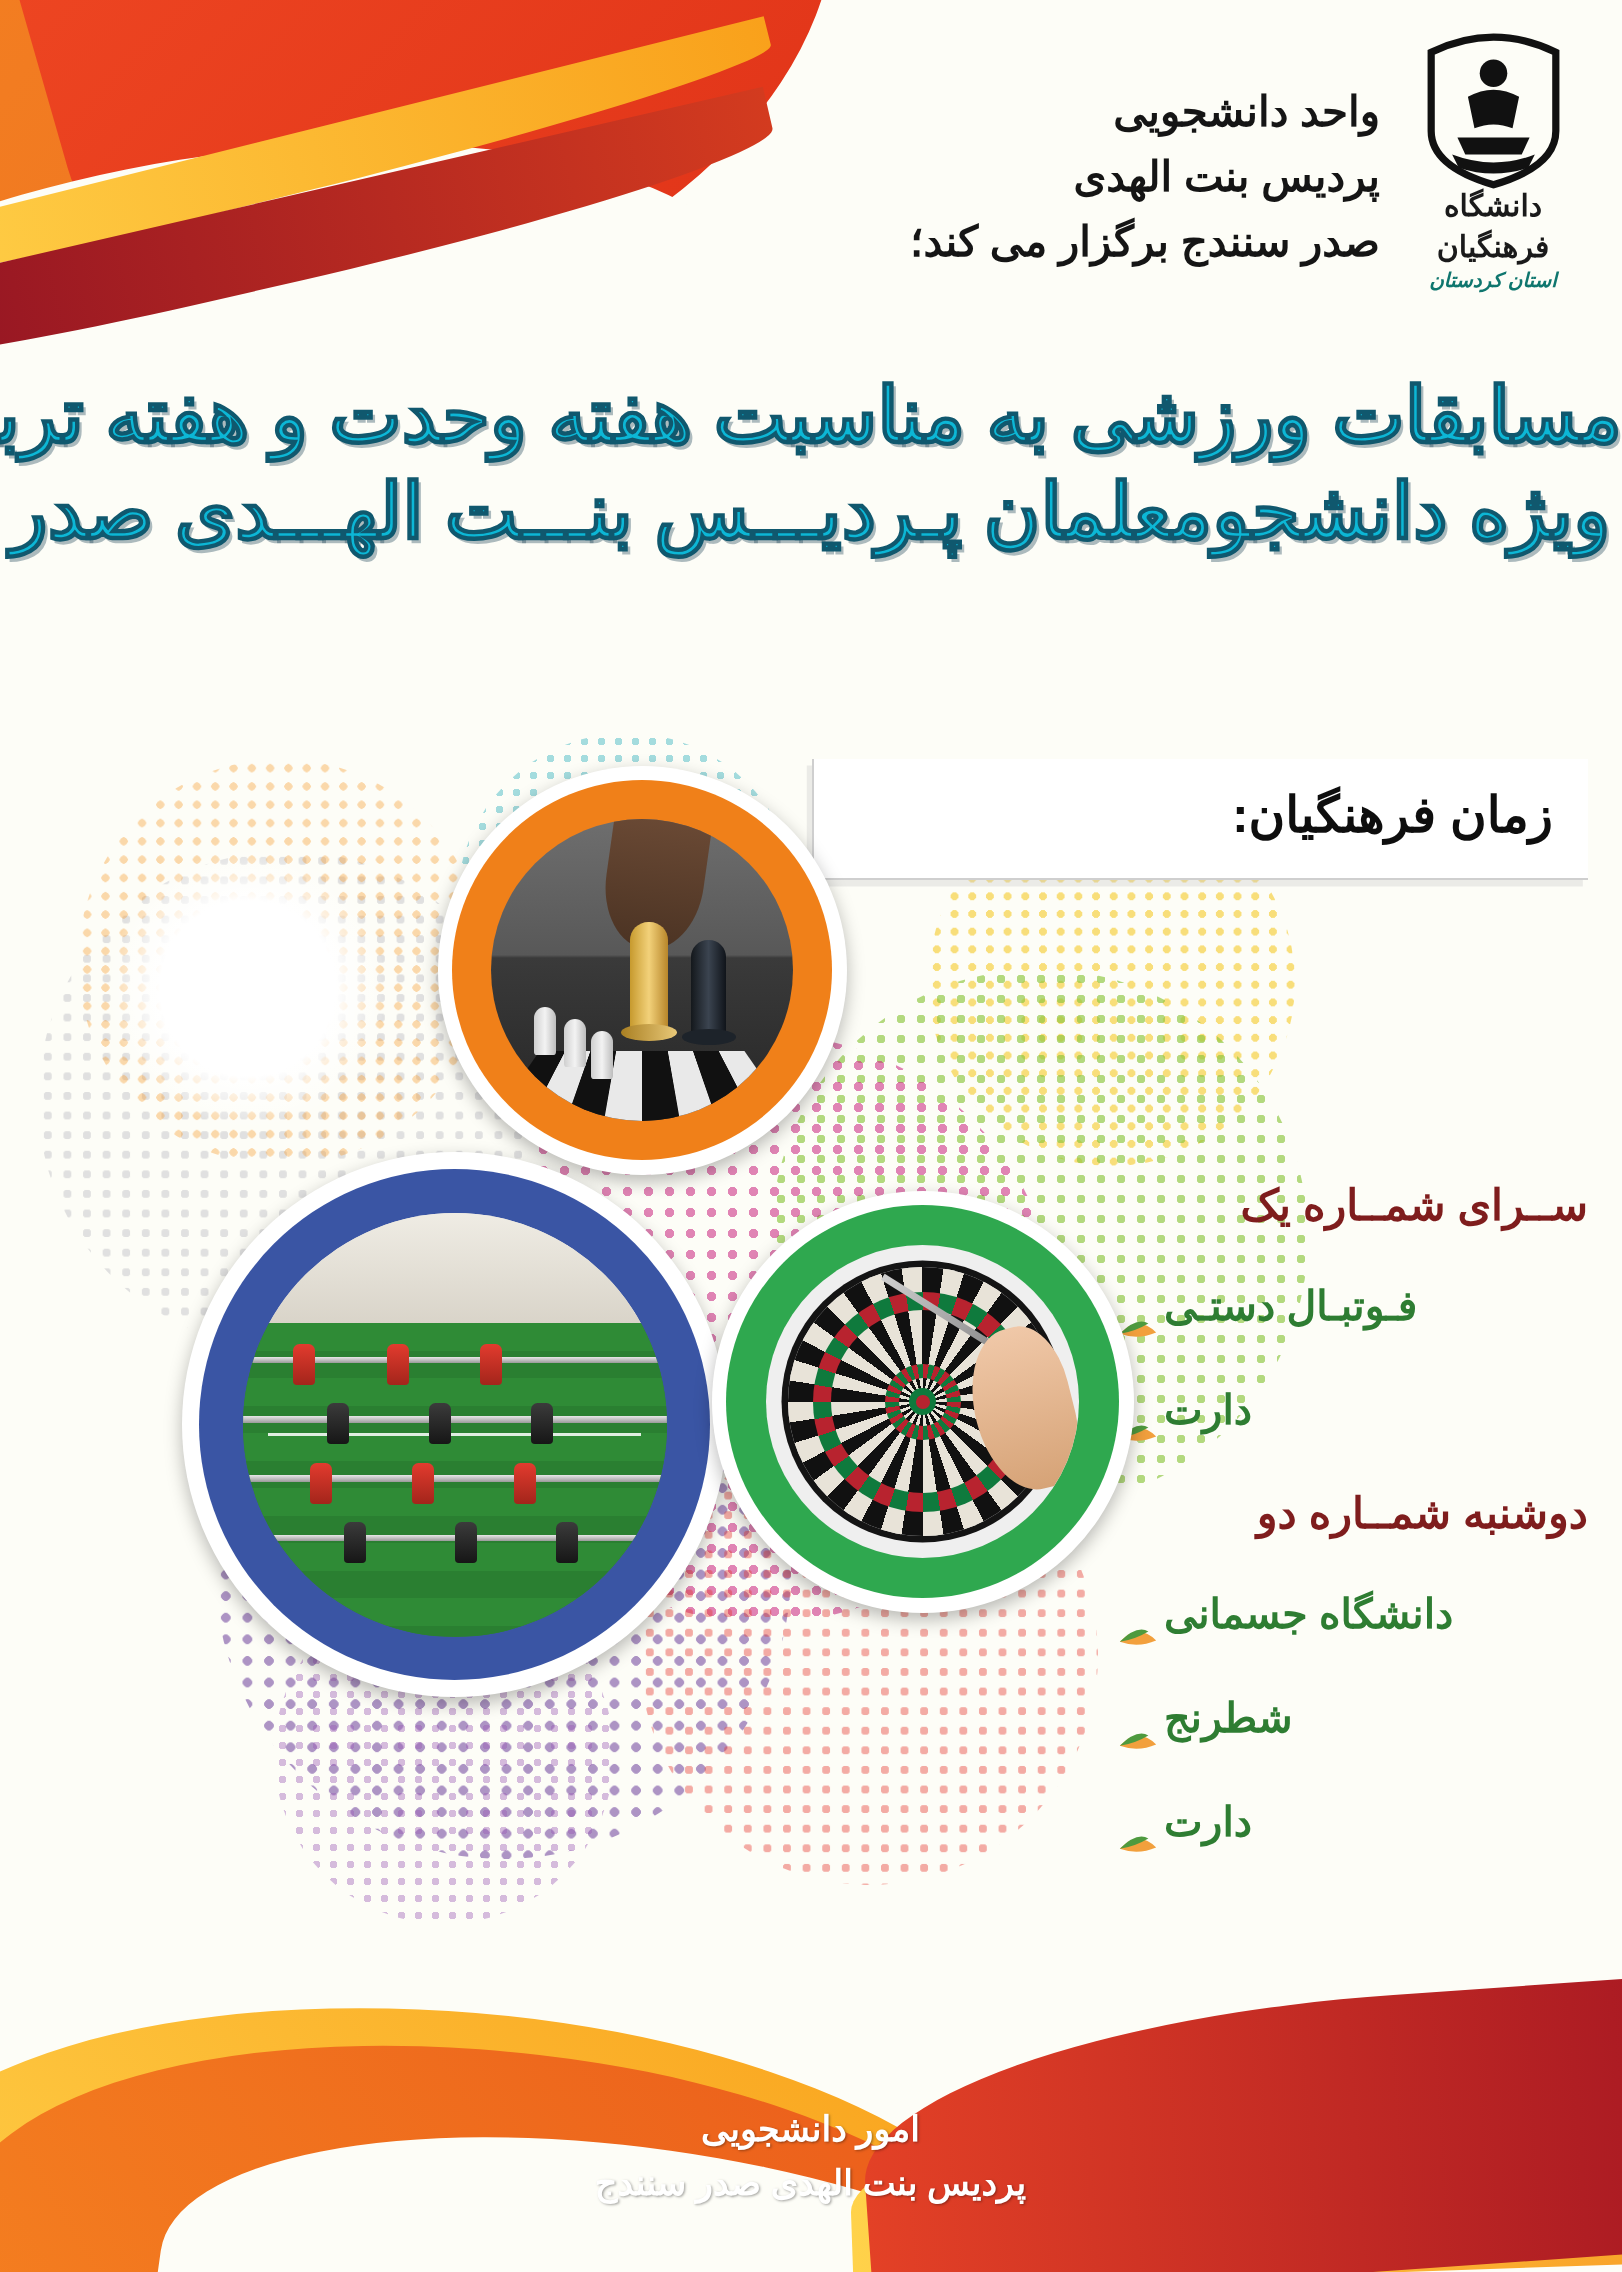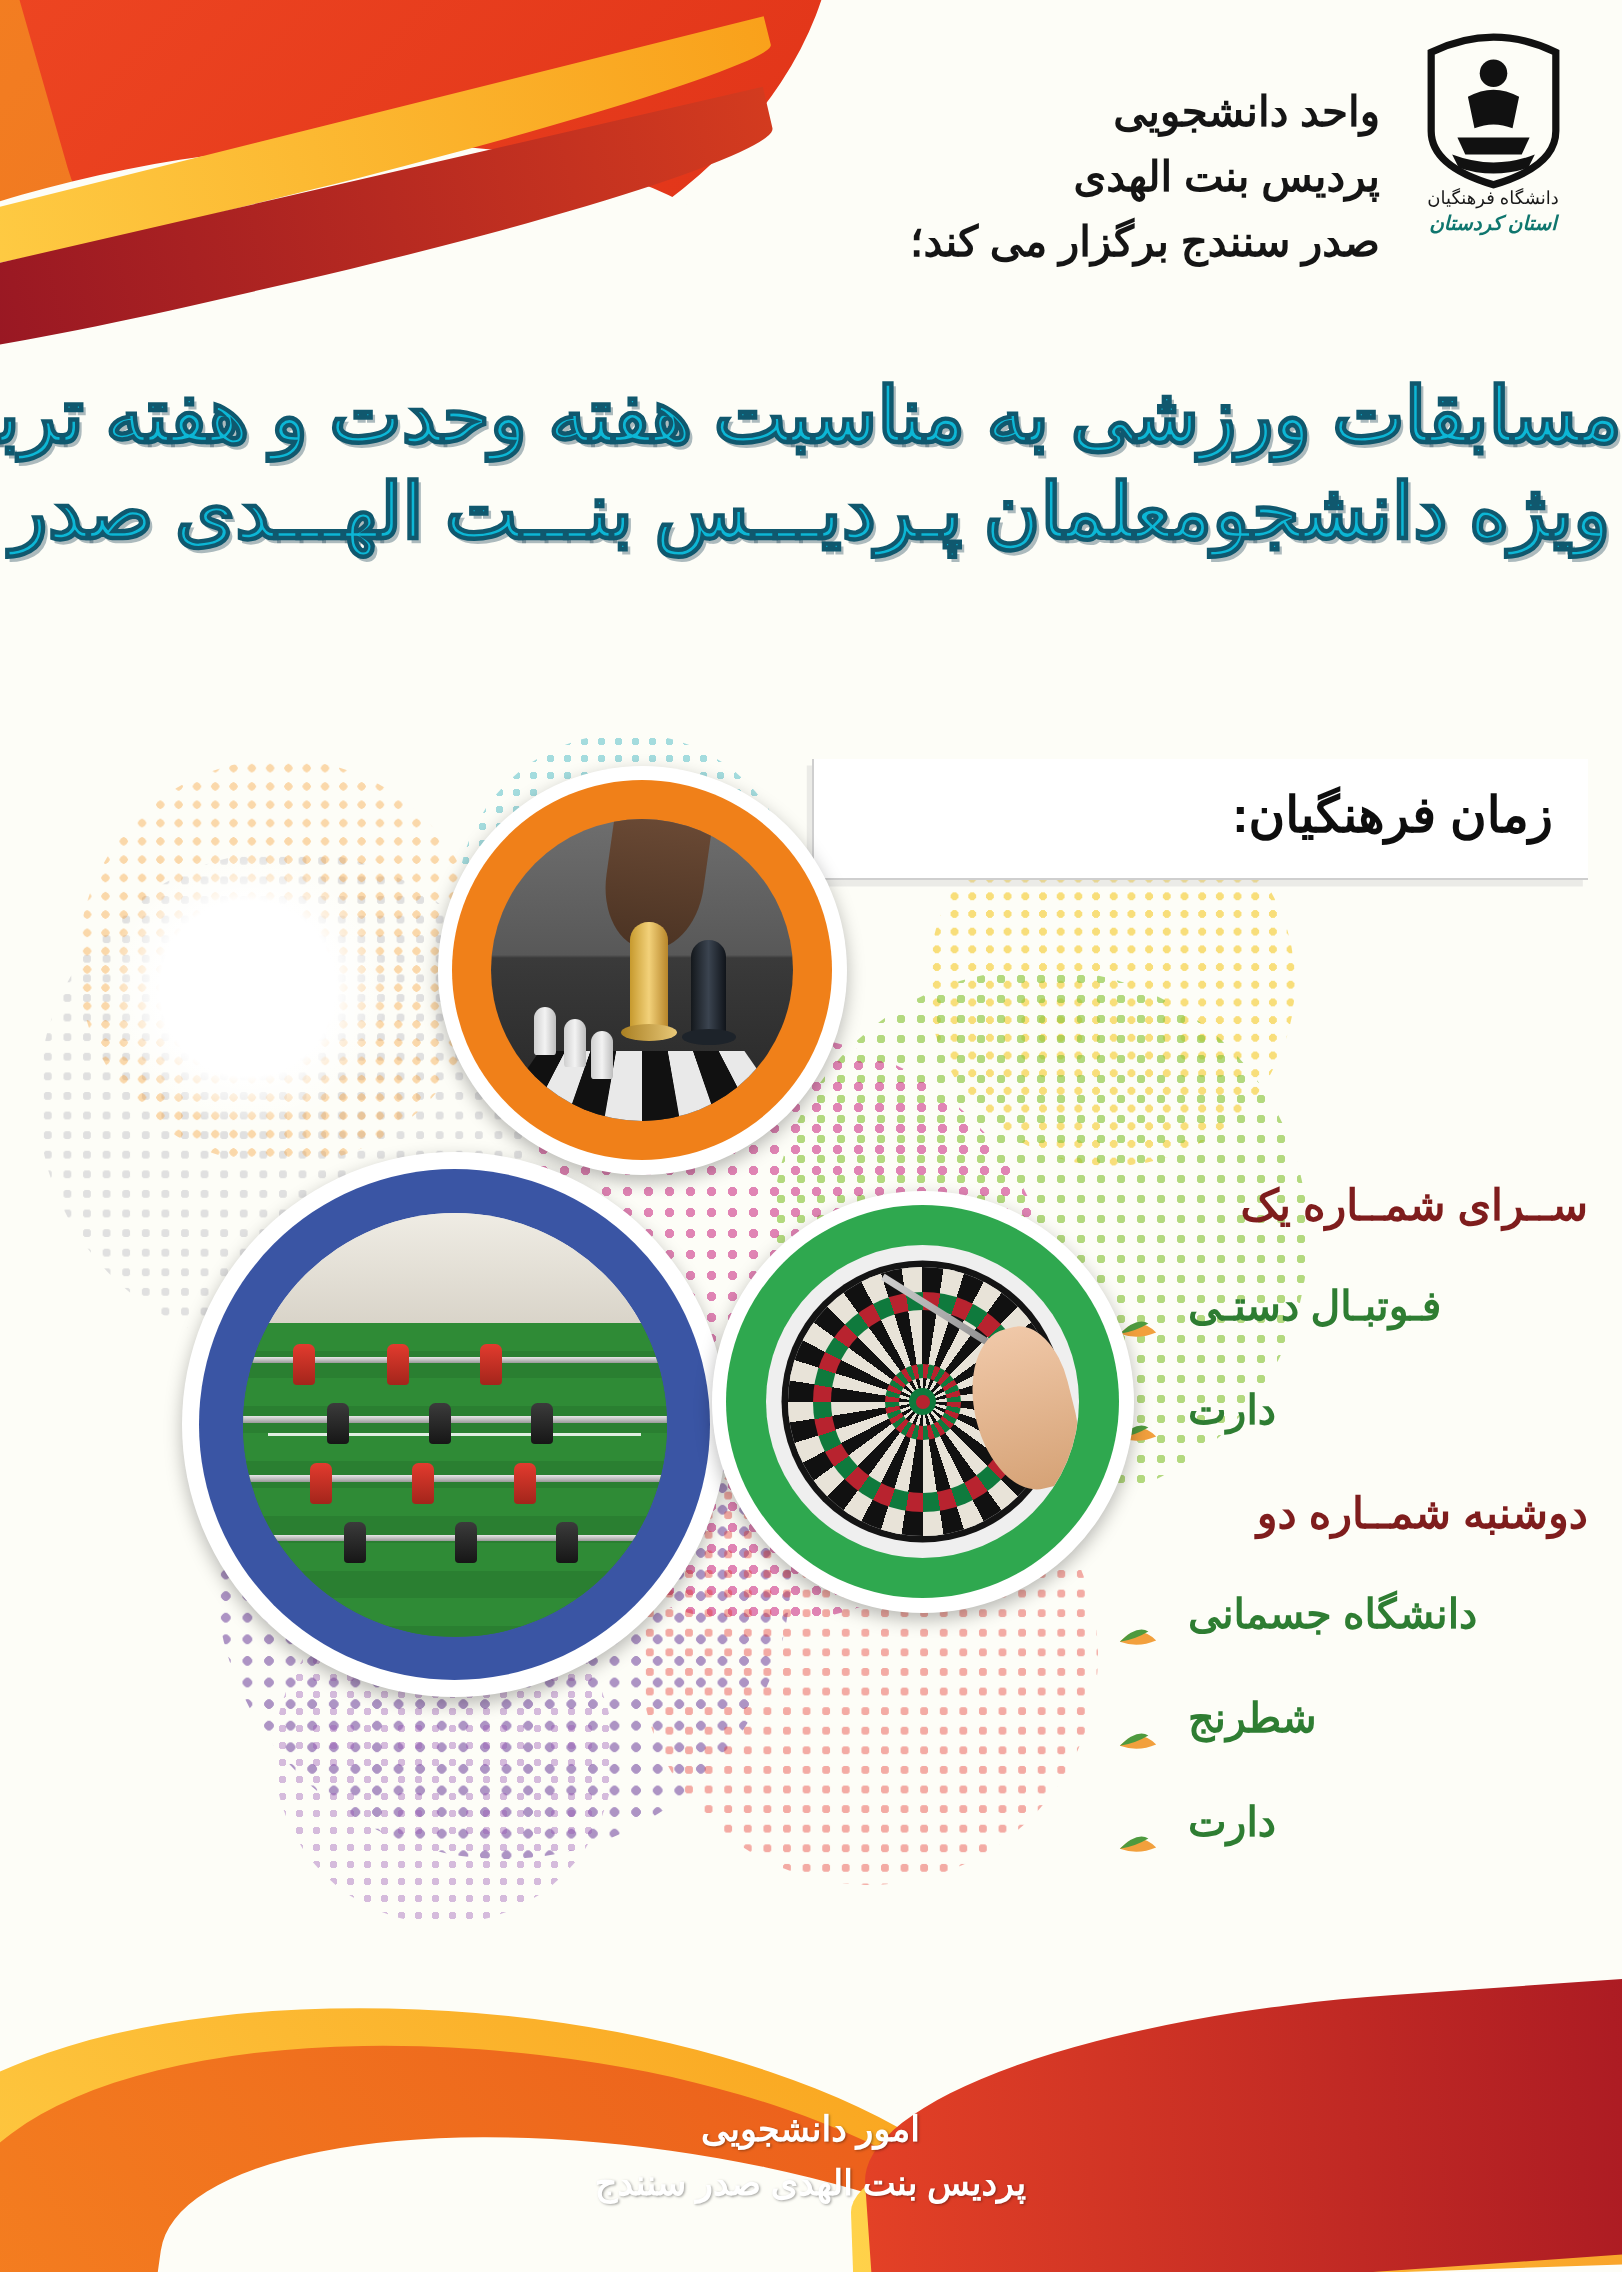--- a/index.html
+++ b/index.html
@@ -151,21 +151,21 @@
         border-radius: 50%; background: radial-gradient(circle, #ffffff 45%, rgba(255,255,255,0) 72%); }
 
   
   .logo-wrap {
     position: absolute; top: 26px; right: 31px;
     width: 196px; height: 275px;
     text-align: center;
   }
   .logo-mark { width: 151px; height: 164px; margin: 0 auto; display:block; }
   .logo-text1 {
-    font-size: 18px; color: #1a1a1a; font-weight: normal;
+    font-size: 30px; color: #1a1a1a; font-weight: bold;
     margin-top: -3.9px; line-height: 1.35;
   }
   .logo-text2 { font-size: 20px; color: #0f766e; font-weight: bold; line-height: 1.35; font-style: italic; }
 
   .header-lines {
     position: absolute; top: 79px; right: 242px;
     text-align: right; color: #151515;
     font-size: 42px; font-weight: bold; line-height: 1.55;
   }
 
@@ -209,21 +209,21 @@
 
   
   .lists { position: absolute; top: 1175px; right: 34px; width: 471px; text-align: right; }
   .list-block { margin-bottom: 41px; }
   .list-title {
     font-size: 43px; font-weight: bold; color: #7f1d1d; line-height: 1.4;
     letter-spacing: 1.3px; margin-bottom: 10.5px;
   }
   .list-item {
     display: flex; flex-direction: row-reverse; align-items: center;
-    justify-content: flex-start; gap: 29px;
+    justify-content: flex-start; gap: 5px;
     font-size: 41px; font-weight: bold; color: #2e7d32; line-height: 1.55;
     margin-bottom: 3.9px;
     margin-top: 40px;
   }
   .bullet { width: 42px; height: 26px; flex: none; }
 
   
   .circle {
     position: absolute; border-radius: 50%;
     background: #fff;

